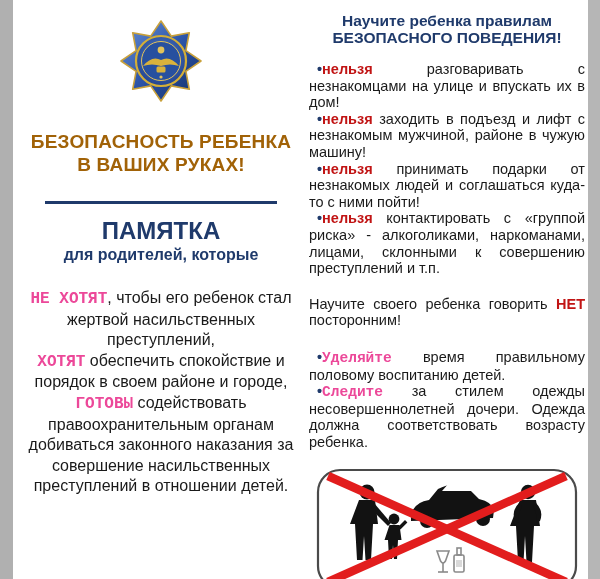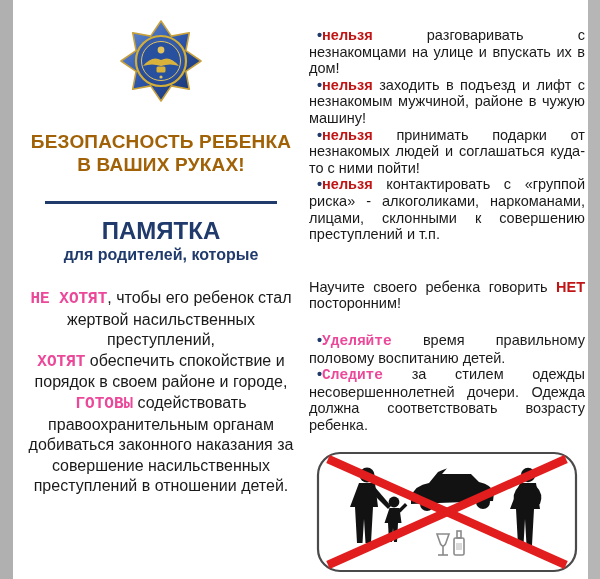--- a/index.html
+++ b/index.html
@@ -28,21 +28,21 @@
   .memo-title{margin-top:16px;font-size:24px;line-height:22px;font-weight:700;color:#1f3a6b;}
   .memo-subtitle{margin-top:3px;font-size:16px;line-height:19px;font-weight:700;color:#1f3a6b;}
   .left-body{margin-top:24px;font-size:16px;line-height:20.6px;}
   .left-body p{margin:0;}
 
   .right-heading{font-size:15.5px;line-height:17px;font-weight:700;color:#1f3a6b;text-align:center;}
   .rules{margin-top:15px;font-size:14.5px;line-height:16.6px;}
   .rules p{margin:0;text-indent:8px;}
   .bullet{color:#1f3a6b;font-weight:700;}
   .kw{font-weight:700;}
-  .say-no{margin-top:36px;font-size:14.5px;line-height:16.6px;}
+  .say-no{margin-top:19px;font-size:14.5px;line-height:16.6px;}
   .advice{margin-top:20px;font-size:14.5px;line-height:16.6px;}
   .advice p{margin:0;text-indent:8px;}
   .panel-wrap{margin-top:17px;margin-left:6px;width:264px;height:124px;}
 </style>
 </head>
 <body>
 
 <div class="page">
   <div class="side-strip strip-left"></div>
   <div class="side-strip strip-right"></div>
@@ -83,20 +83,24 @@
     <div class="memo-subtitle">для родителей, которые</div>
 
     <div class="left-body">
       <p><b class="navy">НЕ ХОТЯТ</b><span>, чтобы его ребенок стал жертвой насильственных преступлений,</span></p>
       <p><b class="navy">ХОТЯТ</b><span> обеспечить спокойствие и порядок в своем районе и городе,</span></p>
       <p><b class="navy">ГОТОВЫ</b><span> содействовать правоохранительным органам добиваться законного наказания за совершение насильственных преступлений в отношении детей.</span></p>
     </div>
   </div>
 
   <div class="col-right">
+    <div class="right-heading">
+      <div>Научите ребенка правилам</div>
+      <div>БЕЗОПАСНОГО ПОВЕДЕНИЯ!</div>
+    </div>
 
     <div class="rules">
       <p><span class="bullet">•</span><span class="kw red">нельзя</span><span> разговаривать с незнакомцами на улице и впускать их в дом!</span></p>
       <p><span class="bullet">•</span><span class="kw red">нельзя</span><span> заходить в подъезд и лифт с незнакомым мужчиной, районе в чужую машину!</span></p>
       <p><span class="bullet">•</span><span class="kw red">нельзя</span><span> принимать подарки от незнакомых людей и соглашаться куда-то с ними пойти!</span></p>
       <p><span class="bullet">•</span><span class="kw red">нельзя</span><span> контактировать с «группой риска» - алкоголиками, наркоманами, лицами, склонными к совершению преступлений и т.п.</span></p>
     </div>
 
     <p class="say-no"><span>Научите своего ребенка говорить </span><span class="kw red">НЕТ</span><span> посторонним!</span></p>
 

